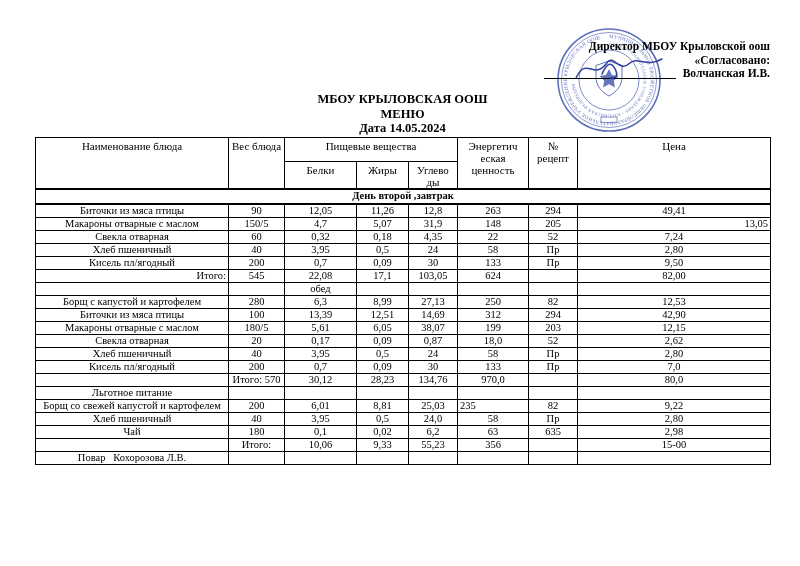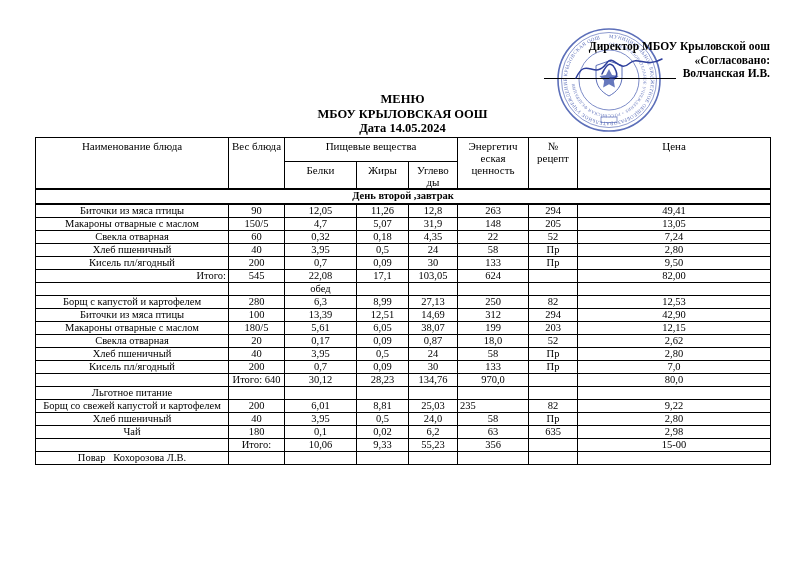--- a/index.html
+++ b/index.html
@@ -84,22 +84,22 @@
   <div class="approval">
     <div>Директор МБОУ Крыловской оош</div>
     <div>«Согласовано:</div>
     <div class="sig-row">
       <span class="sig-line"></span>
       <span>Волчанская И.В.</span>
     </div>
   </div>
 
   <div class="title">
+    <div>МБОУ КРЫЛОВСКАЯ ООШ</div>
     <div>МЕНЮ</div>
-    <div>МБОУ КРЫЛОВСКАЯ ООШ</div>
     <div>Дата 14.05.2024</div>
   </div>
 
   <table class="menu">
     <colgroup>
       <col style="width:193px">
         <col style="width:56px">
         <col style="width:72px">
         <col style="width:52px">
       <col style="width:49px">
@@ -137,21 +137,21 @@
           <td>49,41</td>
         </tr>
         <tr>
           <td>Макароны отварные с маслом</td>
           <td>150/5</td>
           <td>4,7</td>
           <td>5,07</td>
           <td>31,9</td>
           <td>148</td>
           <td>205</td>
-          <td style="text-align: center;">13,05</td>
+          <td style="text-align: right;">13,05</td>
         </tr>
         <tr>
           <td>Свекла отварная</td>
           <td>60</td>
           <td>0,32</td>
           <td>0,18</td>
           <td>4,35</td>
           <td>22</td>
           <td>52</td>
           <td>7,24</td>
@@ -251,21 +251,21 @@
           <td>200</td>
           <td>0,7</td>
           <td>0,09</td>
           <td>30</td>
           <td>133</td>
           <td>Пр</td>
           <td>7,0</td>
         </tr>
         <tr>
           <td></td>
-          <td>Итого: 640</td>
+          <td>Итого: 570</td>
           <td>30,12</td>
           <td>28,23</td>
           <td>134,76</td>
           <td>970,0</td>
           <td></td>
           <td>80,0</td>
         </tr>
         <tr>
           <td>Льготное питание</td>
           <td></td>

